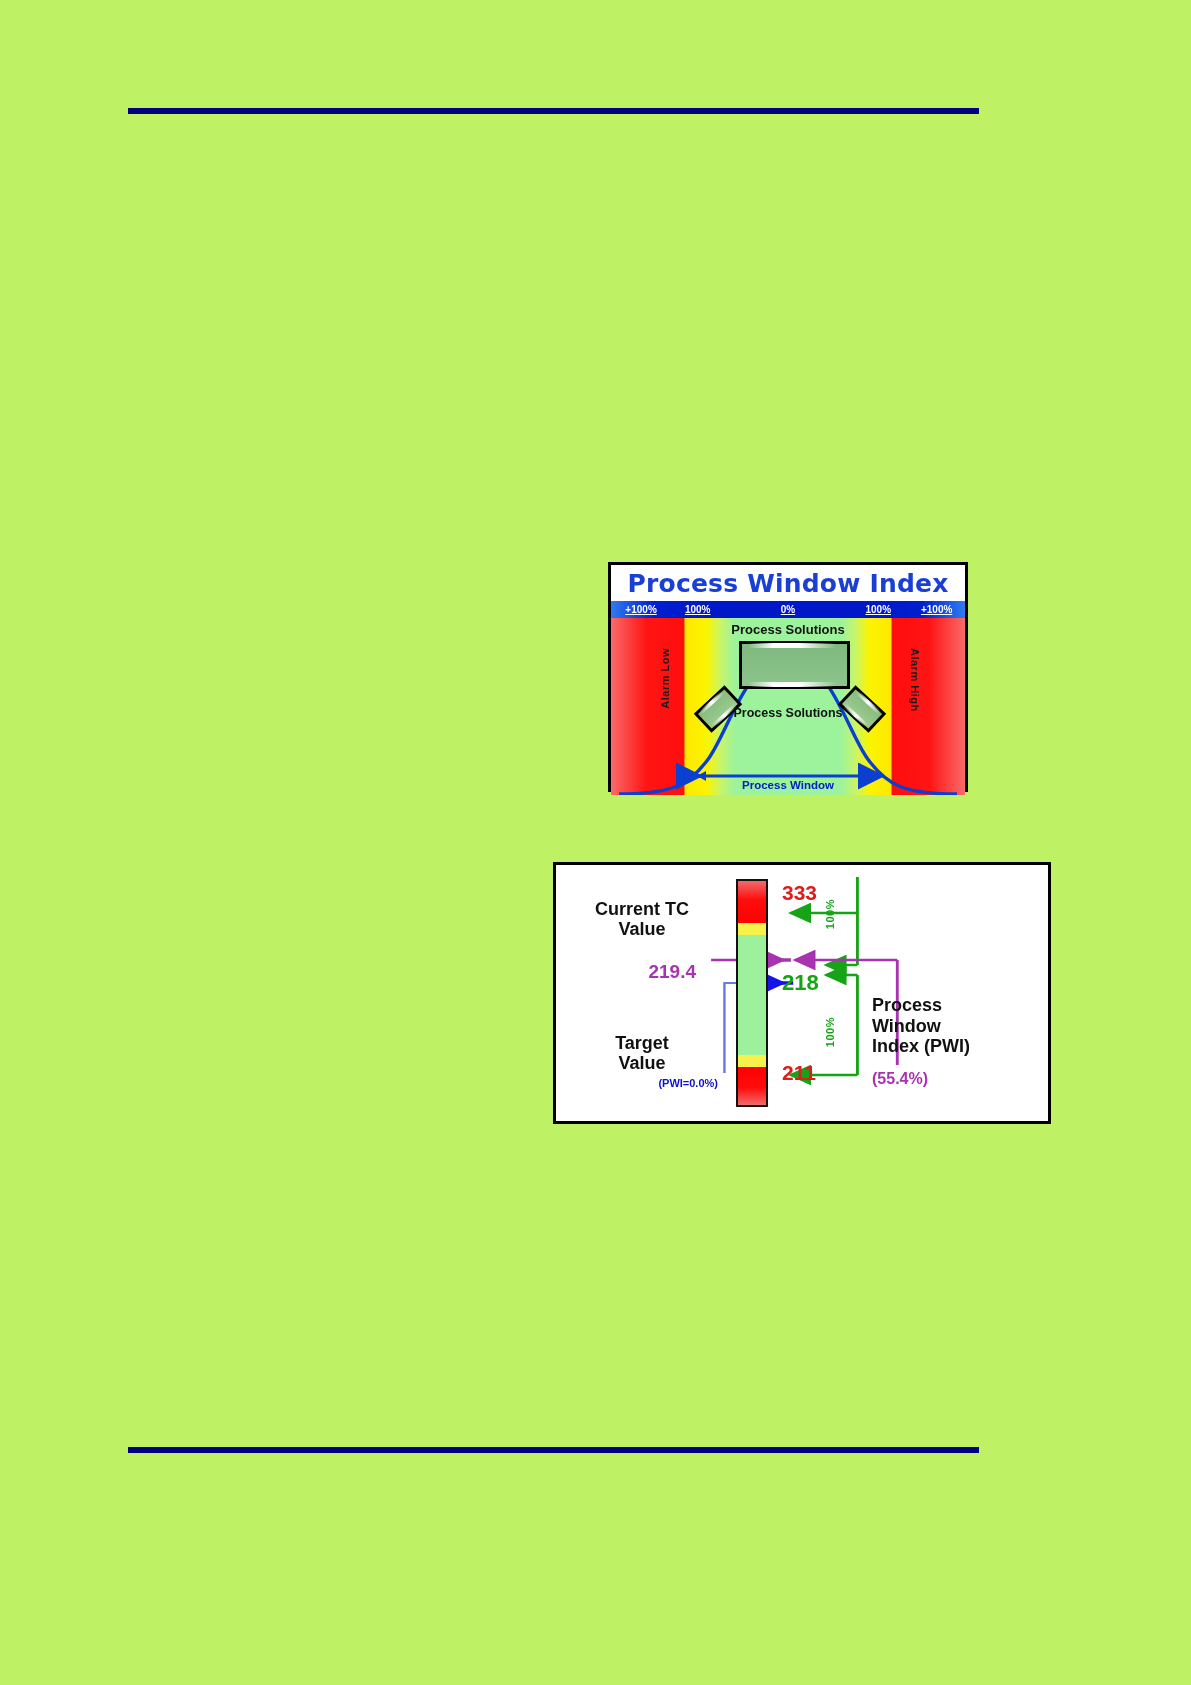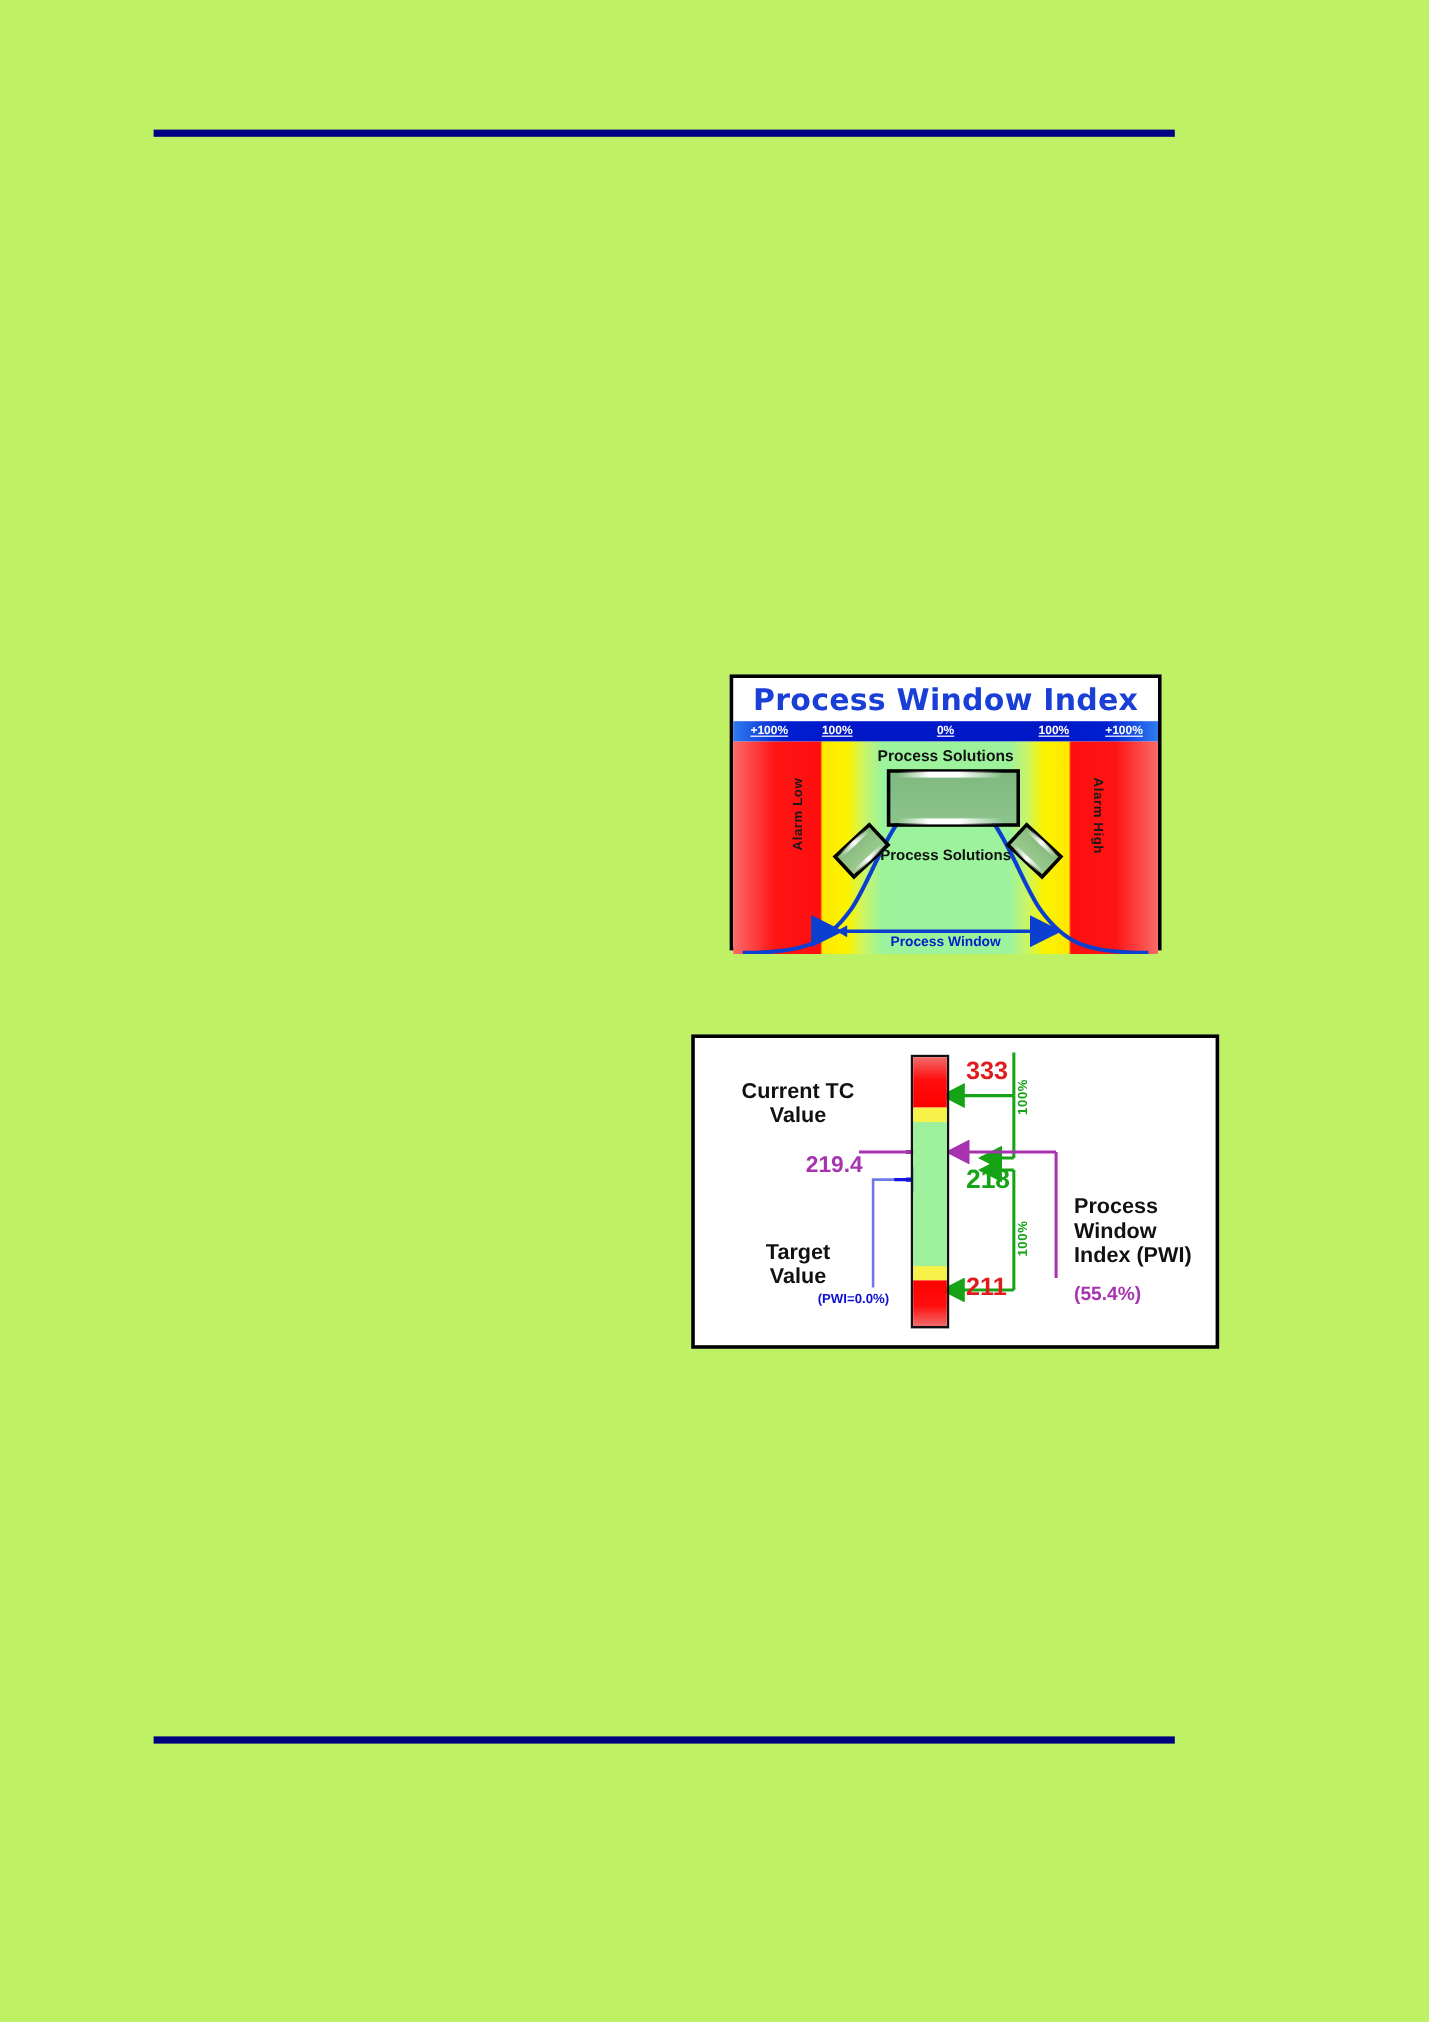--- a/index.html
+++ b/index.html
@@ -98,21 +98,21 @@
   }
   .chip:after{
     content:"";position:absolute;left:2px;right:2px;bottom:-1px;height:4px;
     background:linear-gradient(90deg,rgba(255,255,255,0),#fff 50%,rgba(255,255,255,0));
   }
   .chip-l{left:86px;top:78px;transform:rotate(-43deg);}
   .chip-r{right:82px;top:78px;transform:rotate(43deg);}
 
   
   .fig2{
-    position:absolute;left:576px;top:862px;width:440px;height:262px;
+    position:absolute;left:553px;top:862px;width:498px;height:262px;
     border:3px solid #000;background:#fff;box-sizing:border-box;
   }
   .fig2 .inner{position:relative;width:100%;height:100%;}
   .fig2 svg{position:absolute;inset:0;width:100%;height:100%;}
 
   .bar{
     position:absolute;left:180px;top:14px;width:32px;height:228px;
     border:2px solid #111;box-sizing:border-box;
   }
   .seg{position:absolute;left:0;right:0;}

